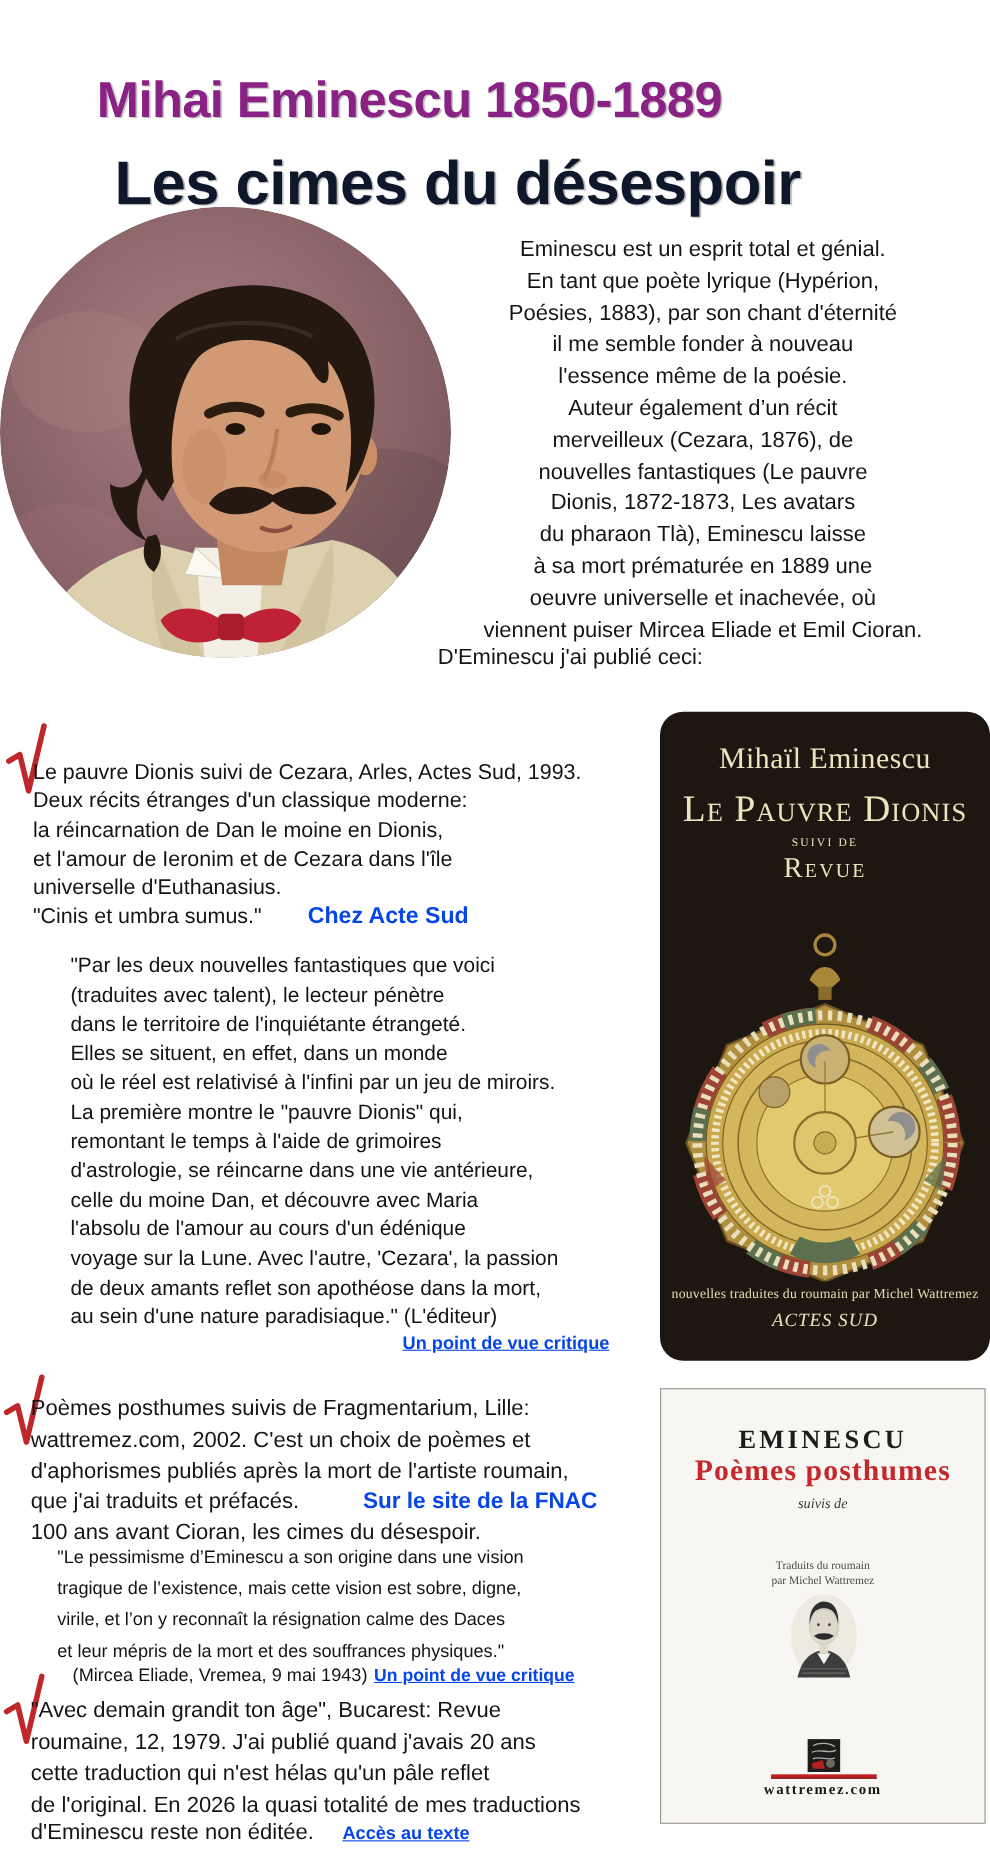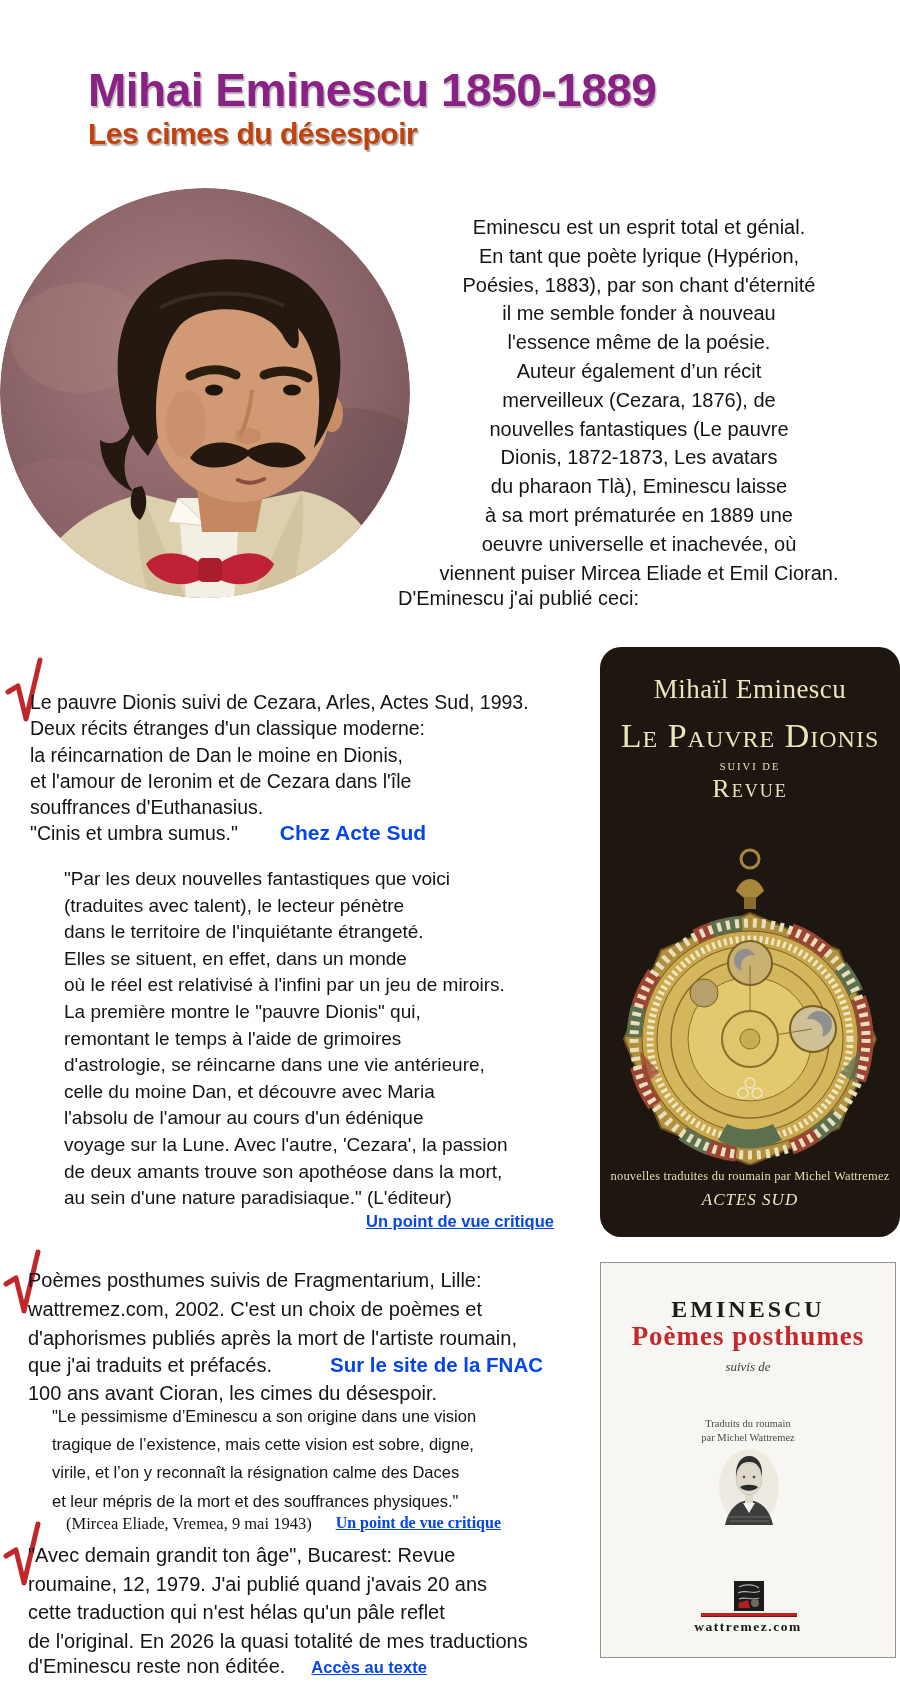--- a/index.html
+++ b/index.html
@@ -1,38 +1,38 @@
 <!DOCTYPE html>
 <html style="--title-purple: #8a2185; --link-blue: #0645e8; --check-red: #c0272b; --cover-red: #c5282c;"><head>
 <meta charset="utf-8">
 <style>
   html,body{margin:0;padding:0;background:#fff;}
   .page{position:relative;width:900px;height:1700px;background:#fff;overflow:hidden;
         font-family:"Liberation Sans","DejaVu Sans",sans-serif;color:#141414;}
   .abs{position:absolute;}
   .h1{left:88px;top:63px;font-size:46px;font-weight:bold;color:var(--title-purple,#8a2185);
       margin:0;letter-spacing:-.5px;text-shadow:1.5px 1.5px 1px rgba(60,60,60,.35);white-space:nowrap;}
-  .h2{left:88px;top:117px;font-size:30px;font-weight:bold;color:#c2410c;margin:0;
+  .h2{left:88px;top:117px;font-size:56px;font-weight:bold;color:#0f172a;margin:16px;
       letter-spacing:-.5px;text-shadow:1.5px 1.8px 1px rgba(60,60,60,.4);white-space:nowrap;}
   .portrait{left:0;top:188px;width:410px;height:410px;border-radius:50%;overflow:hidden;}
   .intro{left:388px;top:213px;width:502px;text-align:center;font-size:20px;line-height:28.8px;}
   .published{left:398px;top:587px;font-size:20px;}
   .leftcol{font-size:19.5px;line-height:26.3px;}
   .b1{left:30px;top:689px;}
   .cinis-line{left:30px;top:820px;display:flex;gap:42px;align-items:baseline;}
   .quote{left:64px;top:866px;font-size:19px;line-height:26.6px;}
   .blue-big{color:var(--link-blue,#0645e8);font-weight:bold;font-size:21px;text-decoration:none;cursor:pointer;white-space:nowrap;}
   .blue-small{color:var(--link-blue,#0645e8);font-weight:bold;font-size:16.5px;text-decoration:underline;cursor:pointer;white-space:nowrap;}
   .l1{left:366px;top:1212px;}
   .b2{left:28px;top:1266px;font-size:20px;line-height:29px;}
   .prefaces-line{left:28px;top:1353px;display:flex;gap:26px;align-items:baseline;font-size:20px;}
   .prefaces-line .blue-big{font-size:20.5px;margin-left:32px;}
   .cioran{left:28px;top:1382px;font-size:20px;text-align:right;}
   .quote-sm{left:52px;top:1402px;font-size:16.5px;line-height:28.2px;}
-  .attr-line{left:66px;top:1514px;display:flex;gap:24px;align-items:flex-start;font-size:16.5px;font-family:Liberation Serif, serif;}
+  .attr-line{left:66px;top:1514px;display:flex;gap:6px;align-items:center;font-size:16.5px;}
   .attr-line .blue-small{font-size:16px;}
   .b3{left:28px;top:1541px;font-size:20px;line-height:28.5px;}
   .last3-line{left:28px;top:1655px;display:flex;gap:26px;align-items:baseline;font-size:20px;}
   .check{width:40px;height:68px;}
   .c1{left:4px;top:656px;} .c2{left:2px;top:1248px;} .c3{left:2px;top:1520px;}
   
   .cover1{left:600px;top:647px;width:300px;height:590px;background:#1e1711;
           font-family:"Liberation Serif","DejaVu Serif",serif;color:#ede3bd;text-align:center;border-radius:21px;}
   .cover1 .author{left:0;top:27px;width:100%;font-size:27px;letter-spacing:.5px;}
   .cover1 .title {left:0;top:70px;width:100%;font-size:34px;font-variant:small-caps;letter-spacing:1px;}
@@ -135,39 +135,39 @@
   <div class="abs published">D'Eminescu j'ai publié ceci:</div>
 
   <svg class="abs check c1" viewBox="0 0 40 68">
     <polyline points="4,36 14,30 22,63 36,4" fill="none" stroke="#c0272b" stroke-width="5" stroke-linecap="round" stroke-linejoin="round"></polyline>
   </svg>
   <div class="abs leftcol b1">
       <div>Le pauvre Dionis suivi de Cezara, Arles, Actes Sud, 1993.</div>
       <div>Deux récits étranges d'un classique moderne:</div>
       <div>la réincarnation de Dan le moine en Dionis,</div>
       <div>et l'amour de Ieronim et de Cezara dans l'île</div>
-      <div>souffrances d'Euthanasius.</div>
+      <div>universelle d'Euthanasius.</div>
     </div>
   <div class="abs leftcol cinis-line">
     <span>"Cinis et umbra sumus."</span>
     <a class="blue-big">Chez Acte Sud</a>
   </div>
   <div class="abs quote">
       <div>"Par les deux nouvelles fantastiques que voici</div>
       <div>(traduites avec talent), le lecteur pénètre</div>
       <div>dans le territoire de l'inquiétante étrangeté.</div>
       <div>Elles se situent, en effet, dans un monde</div>
       <div>où le réel est relativisé à l'infini par un jeu de miroirs.</div>
       <div>La première montre le "pauvre Dionis" qui,</div>
       <div>remontant le temps à l'aide de grimoires</div>
       <div>d'astrologie, se réincarne dans une vie antérieure,</div>
       <div>celle du moine Dan, et découvre avec Maria</div>
       <div>l'absolu de l'amour au cours d'un édénique</div>
       <div>voyage sur la Lune. Avec l'autre, 'Cezara', la passion</div>
-      <div>de deux amants trouve son apothéose dans la mort,</div>
+      <div>de deux amants reflet son apothéose dans la mort,</div>
       <div>au sein d'une nature paradisiaque." (L'éditeur)</div>
     </div>
   <a class="abs blue-small l1">Un point de vue critique</a>
 
   <svg class="abs check c2" viewBox="0 0 40 68">
     <polyline points="4,36 14,30 22,63 36,4" fill="none" stroke="#c0272b" stroke-width="5" stroke-linecap="round" stroke-linejoin="round"></polyline>
   </svg>
   <div class="abs b2">
       <div>Poèmes posthumes suivis de Fragmentarium, Lille:</div>
       <div>wattremez.com, 2002. C'est un choix de poèmes et</div>

